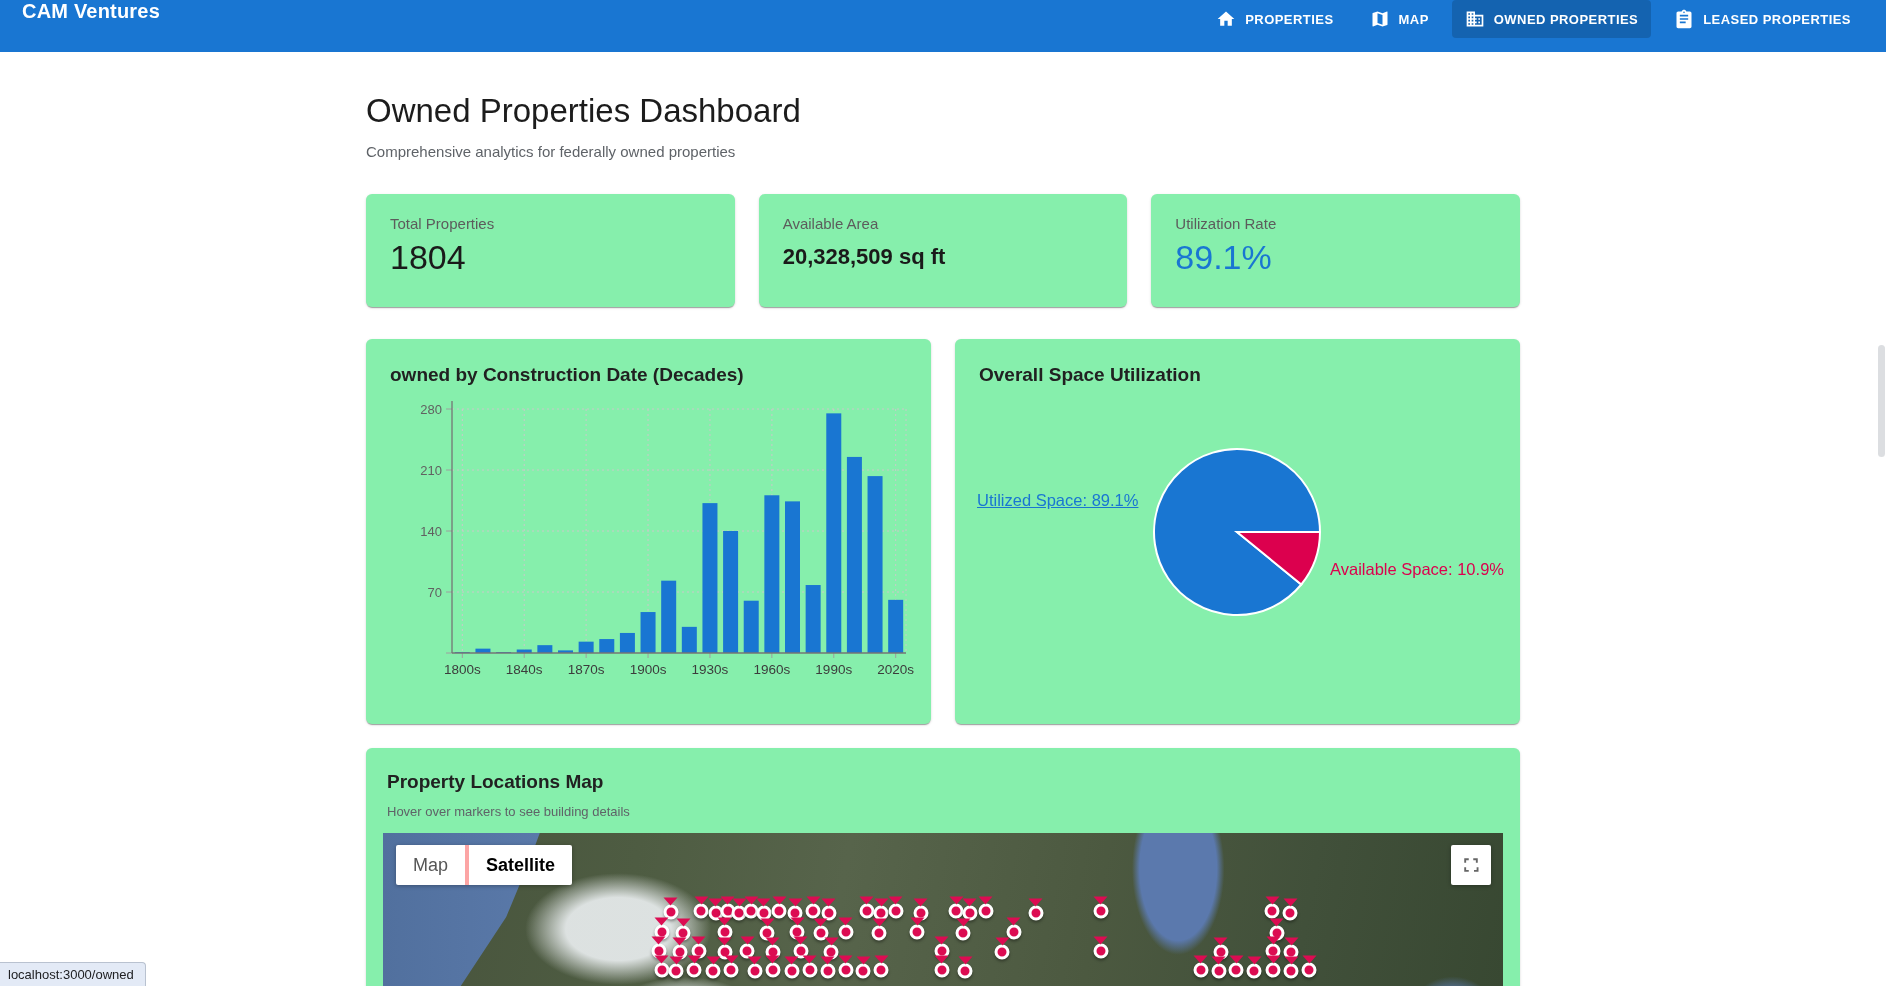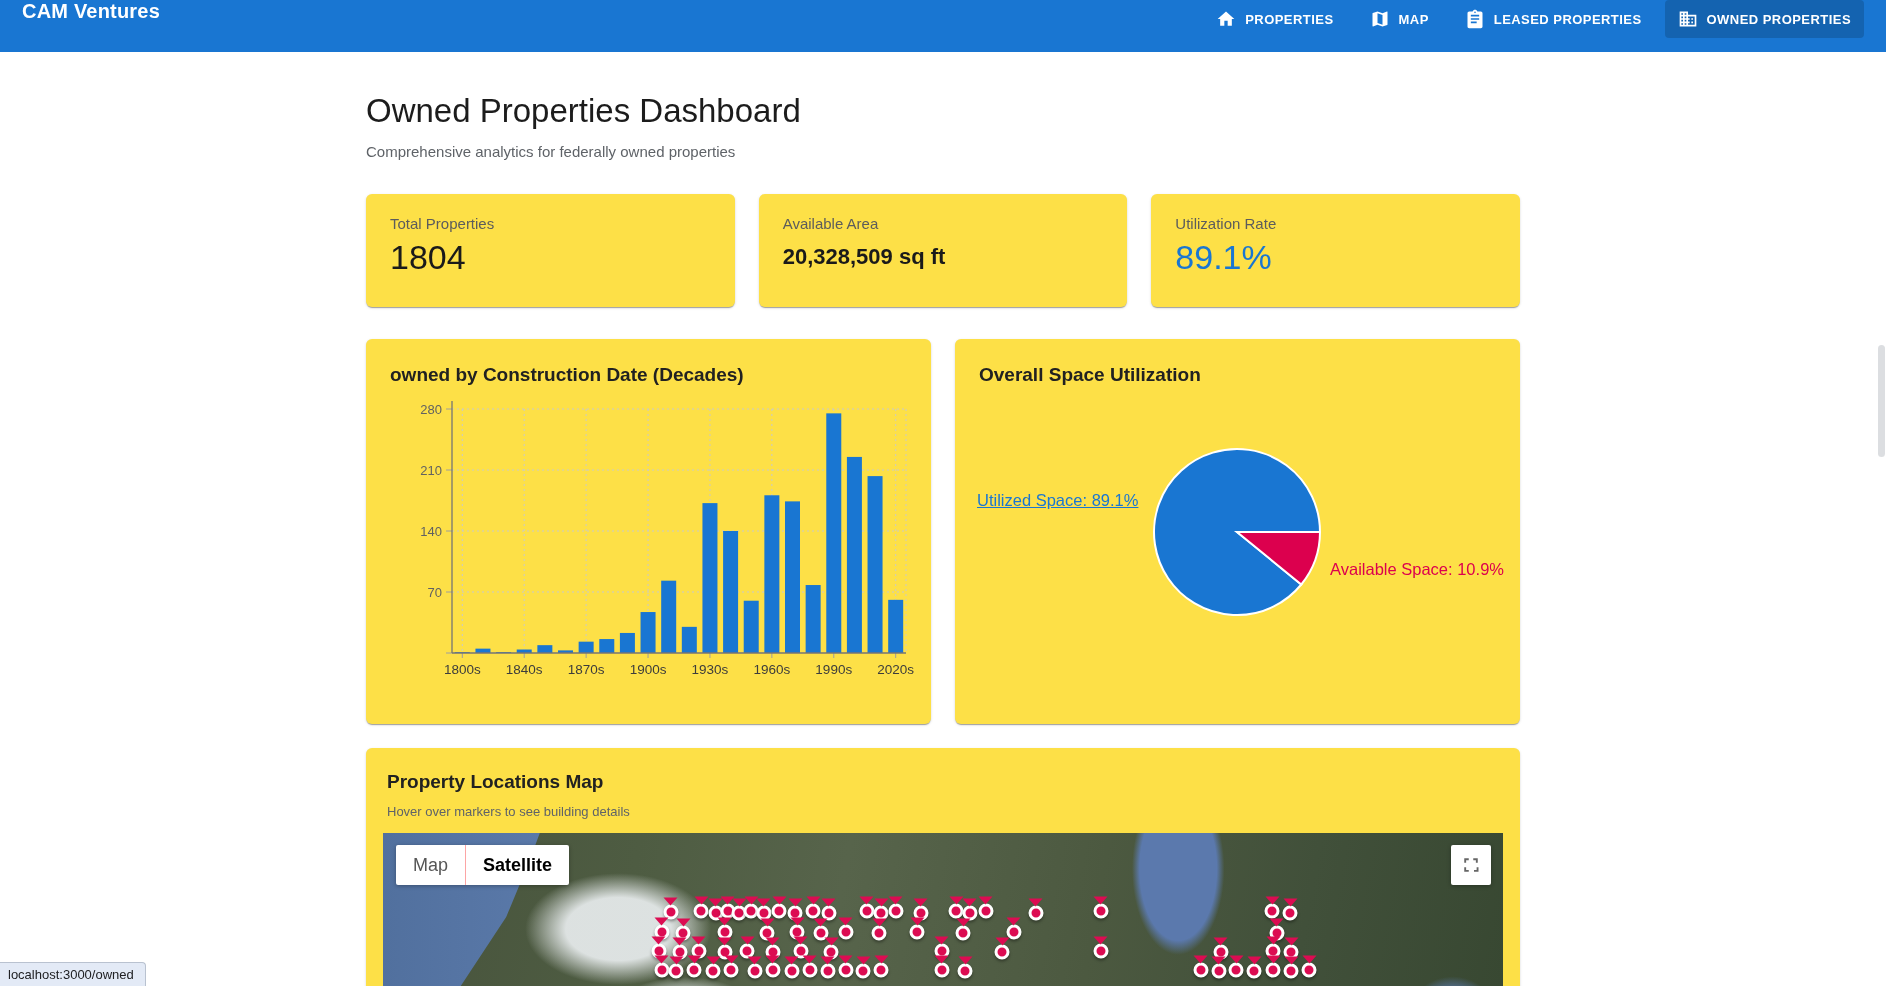--- a/index.html
+++ b/index.html
@@ -17,21 +17,21 @@
   .nav-item.active { background:rgba(0,0,0,0.16); }
   .nav-item svg { width:20px; height:20px; fill:#fff; }
 
   
   .container { width:1154px; margin:0 auto; }
   .page-title { font-size:33px; font-weight:400; color:#1c1c1c; margin-top:40px; }
   .page-subtitle { font-size:15px; color:#5f6368; margin-top:13px; }
 
   
   .stats-row { display:flex; gap:24px; margin-top:34px; }
-  .card { background:#fde047; border-radius:6px;
+  .card { background:#86efac; border-radius:6px;
     box-shadow:0 2px 1px -1px rgba(0,0,0,.2),0 1px 1px 0 rgba(0,0,0,.14),0 1px 3px 0 rgba(0,0,0,.12); }
   .stat-card { flex:1; height:113px; padding:21px 24px; }
   .stat-label { font-size:15px; color:#5c5c5c; }
   .stat-value { font-size:22px; font-weight:bold; color:#1a1a1a; margin-top:12px; }
   .stat-value.xl { font-size:34px; font-weight:400; margin-top:6px; }
   .stat-value.accent { font-size:34px; font-weight:400; margin-top:6px; color:#1976d2; }
 
   
   .charts-row { display:flex; gap:24px; margin-top:32px; }
   .chart-card { flex:1; height:385px; position:relative; }
@@ -64,21 +64,21 @@
       radial-gradient(ellipse 260px 80px at 42% 75%, #bfb294 0 45%, rgba(180,169,140,.8) 62%, transparent 78%),
       radial-gradient(ellipse 420px 90px at 52% 100%, #a8a183 0 50%, transparent 72%),
       radial-gradient(ellipse 150px 90px at 21% 32%, rgba(236,240,242,.9) 0 35%, transparent 62%),
       radial-gradient(ellipse 120px 60px at 27% 60%, rgba(222,228,230,.75) 0 35%, transparent 60%),
       linear-gradient(100deg,#47533c 0%,#4e5c42 22%,#57644b 40%,#4c5940 62%,#41503a 80%,#374731 100%); }
   .gmap-control { position:absolute; top:12px; left:13px; display:flex; height:40px;
     background:#fff; box-shadow:0 1px 4px rgba(0,0,0,.3); border-radius:2px; z-index:5; }
   .gmap-btn { padding:0 17px; display:flex; align-items:center; font-size:18px;
     color:#565656; cursor:pointer; }
   .gmap-btn.active { font-weight:bold; color:#000; }
-  .gmap-btn + .gmap-btn { border-left:1px solid #fca5a5; }
+  .gmap-btn + .gmap-btn { border-left:4px solid #fca5a5; }
   .fullscreen-btn { position:absolute; top:12px; right:12px; width:40px; height:40px;
     background:#fff; border-radius:2px; box-shadow:0 1px 4px rgba(0,0,0,.3);
     display:flex; align-items:center; justify-content:center; cursor:pointer; z-index:5; }
   .marker { position:absolute; width:15px; height:15px; background:#dc0c52;
     border:3px solid #fff; border-radius:50%; transform:translate(-50%,-50%);
     box-shadow:0 2px 3px rgba(0,0,0,.35); z-index:3; cursor:pointer; }
   .marker::before { content:""; position:absolute; top:-10px; left:50%;
     transform:translateX(-50%); border-left:7px solid transparent;
     border-right:7px solid transparent; border-top:8px solid #dc0c52; }
 
@@ -100,31 +100,31 @@
           <path d="M10 20v-6h4v6h5v-8h3L12 3 2 12h3v8z"></path>
         </svg>
       <span>PROPERTIES</span>
     </div>
     <div class="nav-item">
       <svg viewBox="0 0 24 24">
           <path d="M20.5 3l-.16.03L15 5.1 9 3 3.36 4.9c-.21.07-.36.25-.36.48V20.5c0 .28.22.5.5.5l.16-.03L9 18.9l6 2.1 5.64-1.9c.21-.07.36-.25.36-.48V3.5c0-.28-.22-.5-.5-.5zM15 19l-6-2.11V5l6 2.11V19z"></path>
         </svg>
       <span>MAP</span>
     </div>
+    <div class="nav-item active">
+      <svg viewBox="0 0 24 24">
+          <path d="M12 7V3H2v18h20V7H12zM6 19H4v-2h2v2zm0-4H4v-2h2v2zm0-4H4V9h2v2zm0-4H4V5h2v2zm4 12H8v-2h2v2zm0-4H8v-2h2v2zm0-4H8V9h2v2zm0-4H8V5h2v2zm10 12h-8v-2h2v-2h-2v-2h2v-2h-2V9h8v10zm-2-8h-2v2h2v-2zm0 4h-2v2h2v-2z"></path>
+        </svg>
+      <span>OWNED PROPERTIES</span>
+    </div>
     <div class="nav-item">
       <svg viewBox="0 0 24 24">
           <path d="M19 3h-4.18C14.4 1.84 13.3 1 12 1c-1.3 0-2.4.84-2.82 2H5c-1.1 0-2 .9-2 2v16c0 1.1.9 2 2 2h14c1.1 0 2-.9 2-2V5c0-1.1-.9-2-2-2zm-7 0c.55 0 1 .45 1 1s-.45 1-1 1-1-.45-1-1 .45-1 1-1zm2 14H7v-2h7v2zm3-4H7v-2h10v2zm0-4H7V7h10v2z"></path>
         </svg>
       <span>LEASED PROPERTIES</span>
-    </div>
-    <div class="nav-item active">
-      <svg viewBox="0 0 24 24">
-          <path d="M12 7V3H2v18h20V7H12zM6 19H4v-2h2v2zm0-4H4v-2h2v2zm0-4H4V9h2v2zm0-4H4V5h2v2zm4 12H8v-2h2v2zm0-4H8v-2h2v2zm0-4H8V9h2v2zm0-4H8V5h2v2zm10 12h-8v-2h2v-2h-2v-2h2v-2h-2V9h8v10zm-2-8h-2v2h2v-2zm0 4h-2v2h2v-2z"></path>
-        </svg>
-      <span>OWNED PROPERTIES</span>
     </div>
   </nav>
 </header>
 
 <main class="container">
   <h1 class="page-title">Owned Properties Dashboard</h1>
   <div class="page-subtitle">Comprehensive analytics for federally owned properties</div>
 
   <section class="stats-row">
     <div class="card stat-card">

